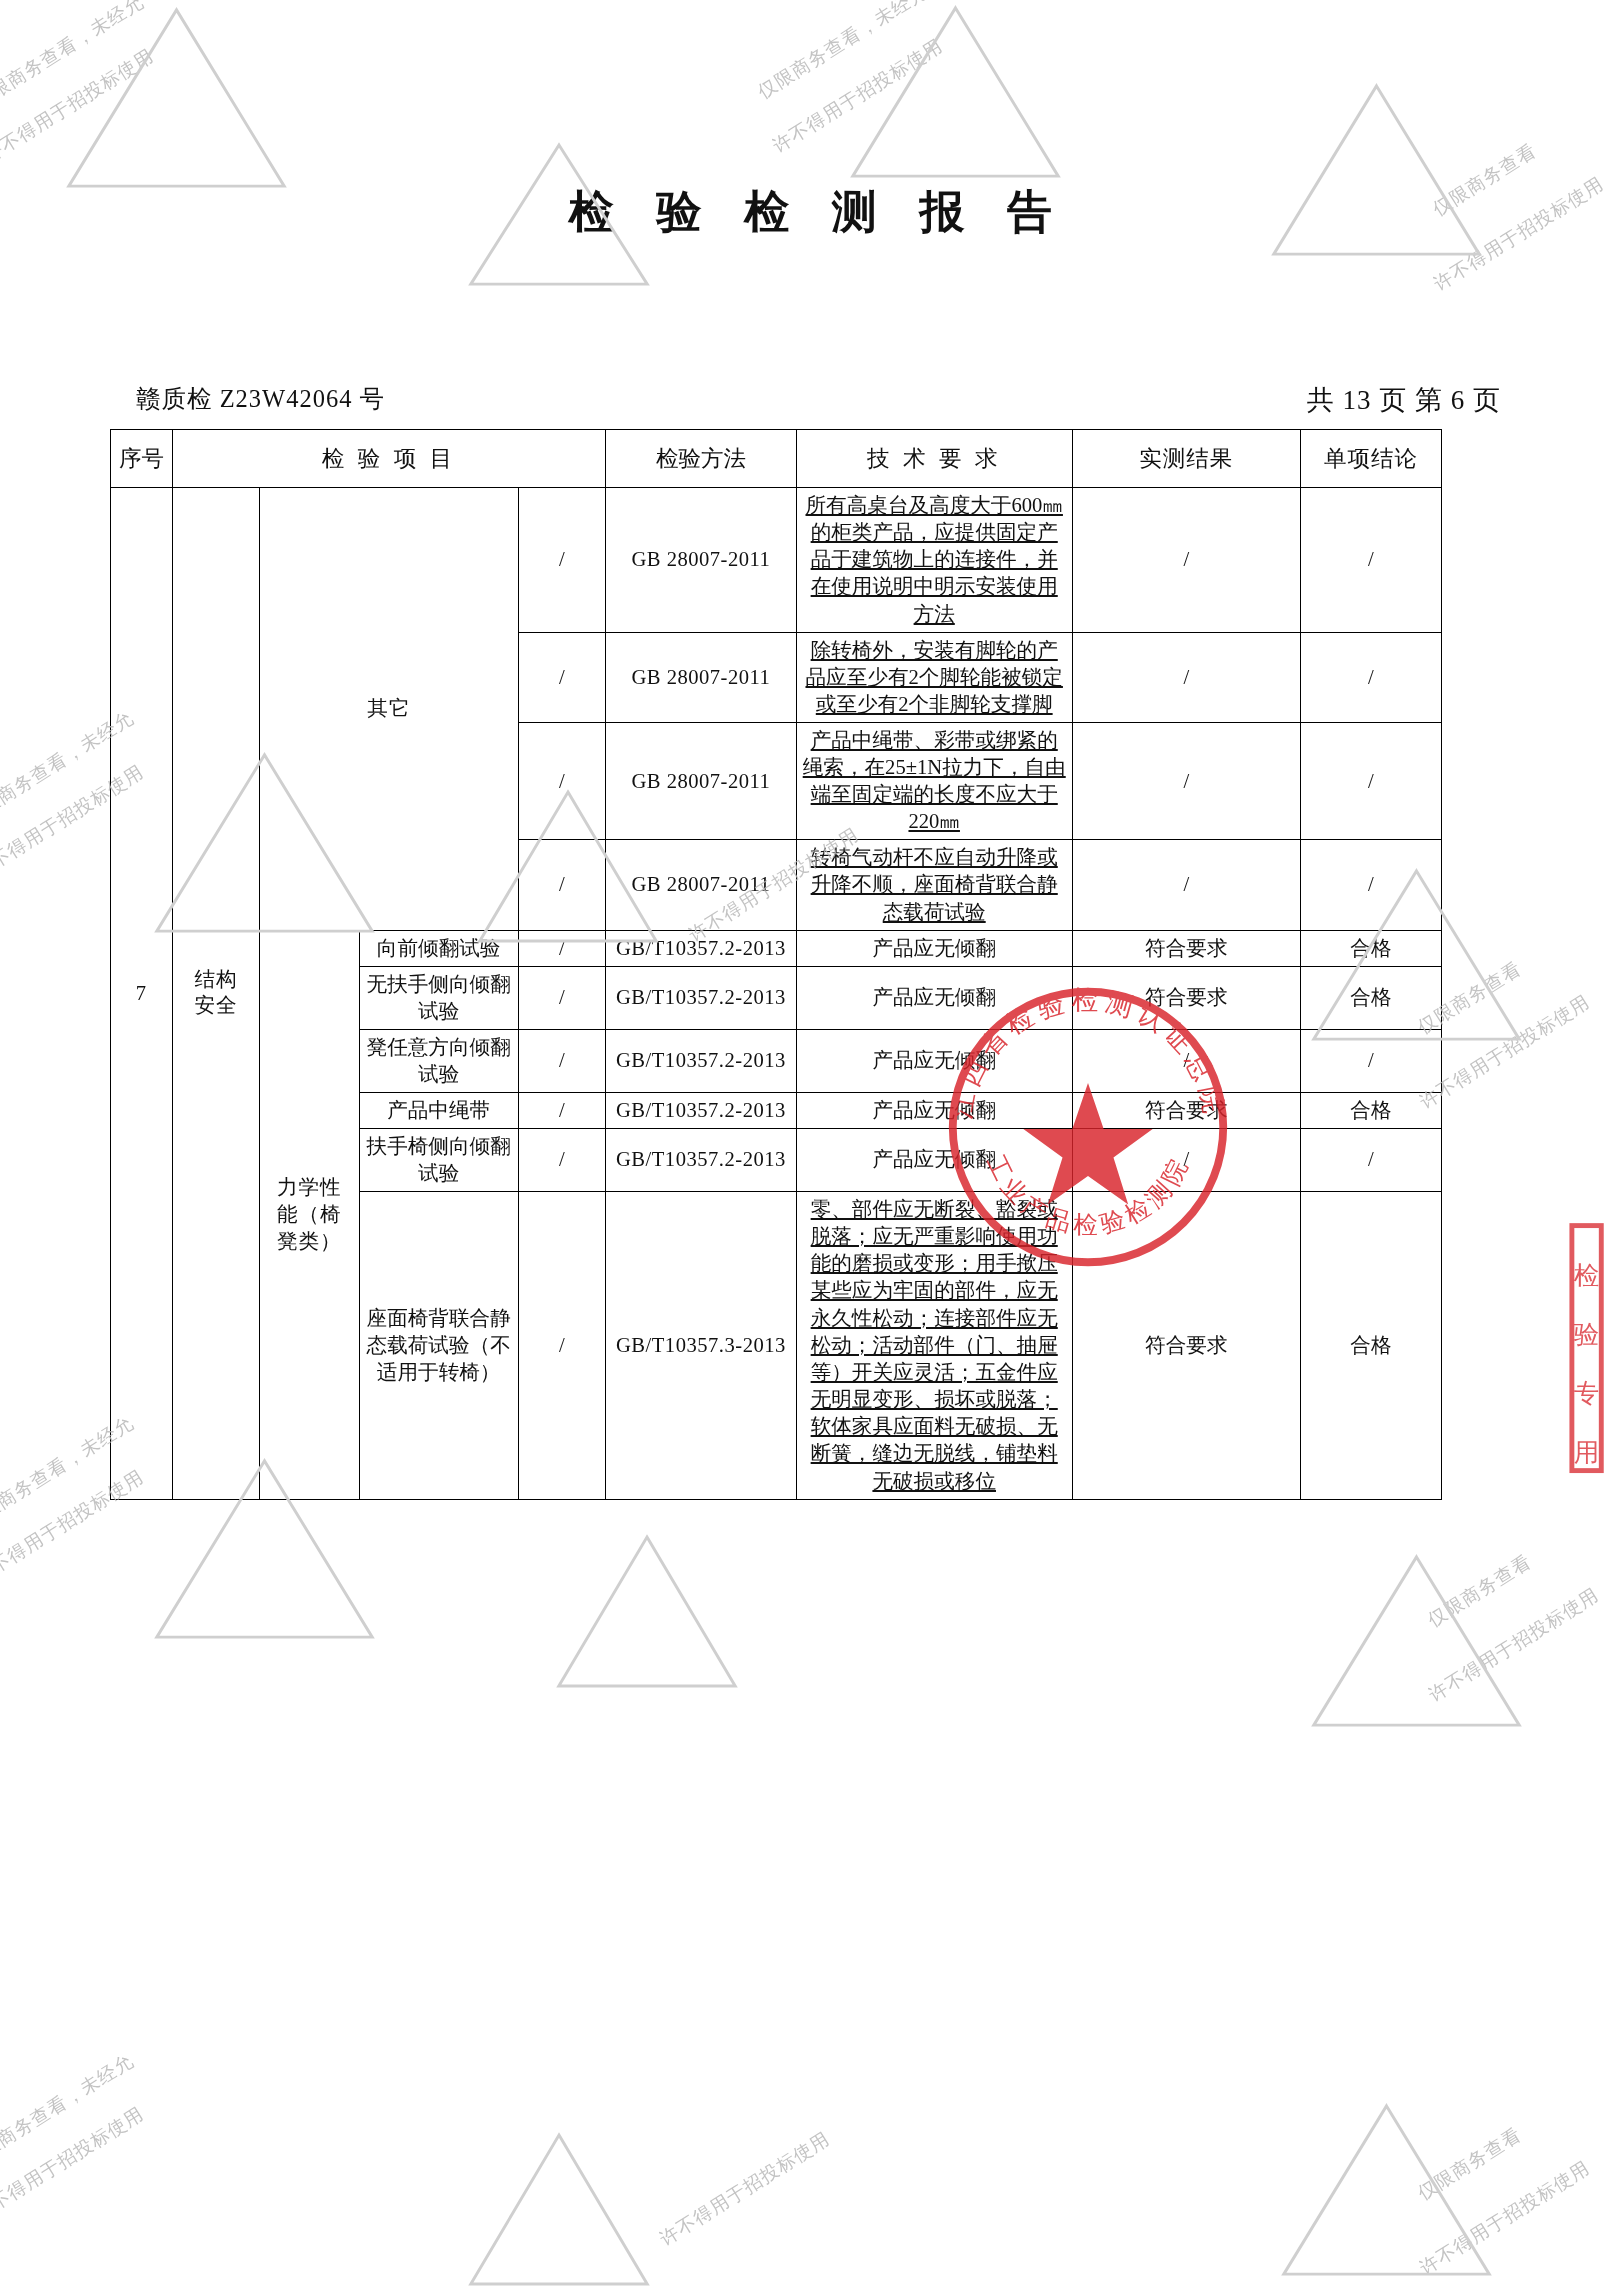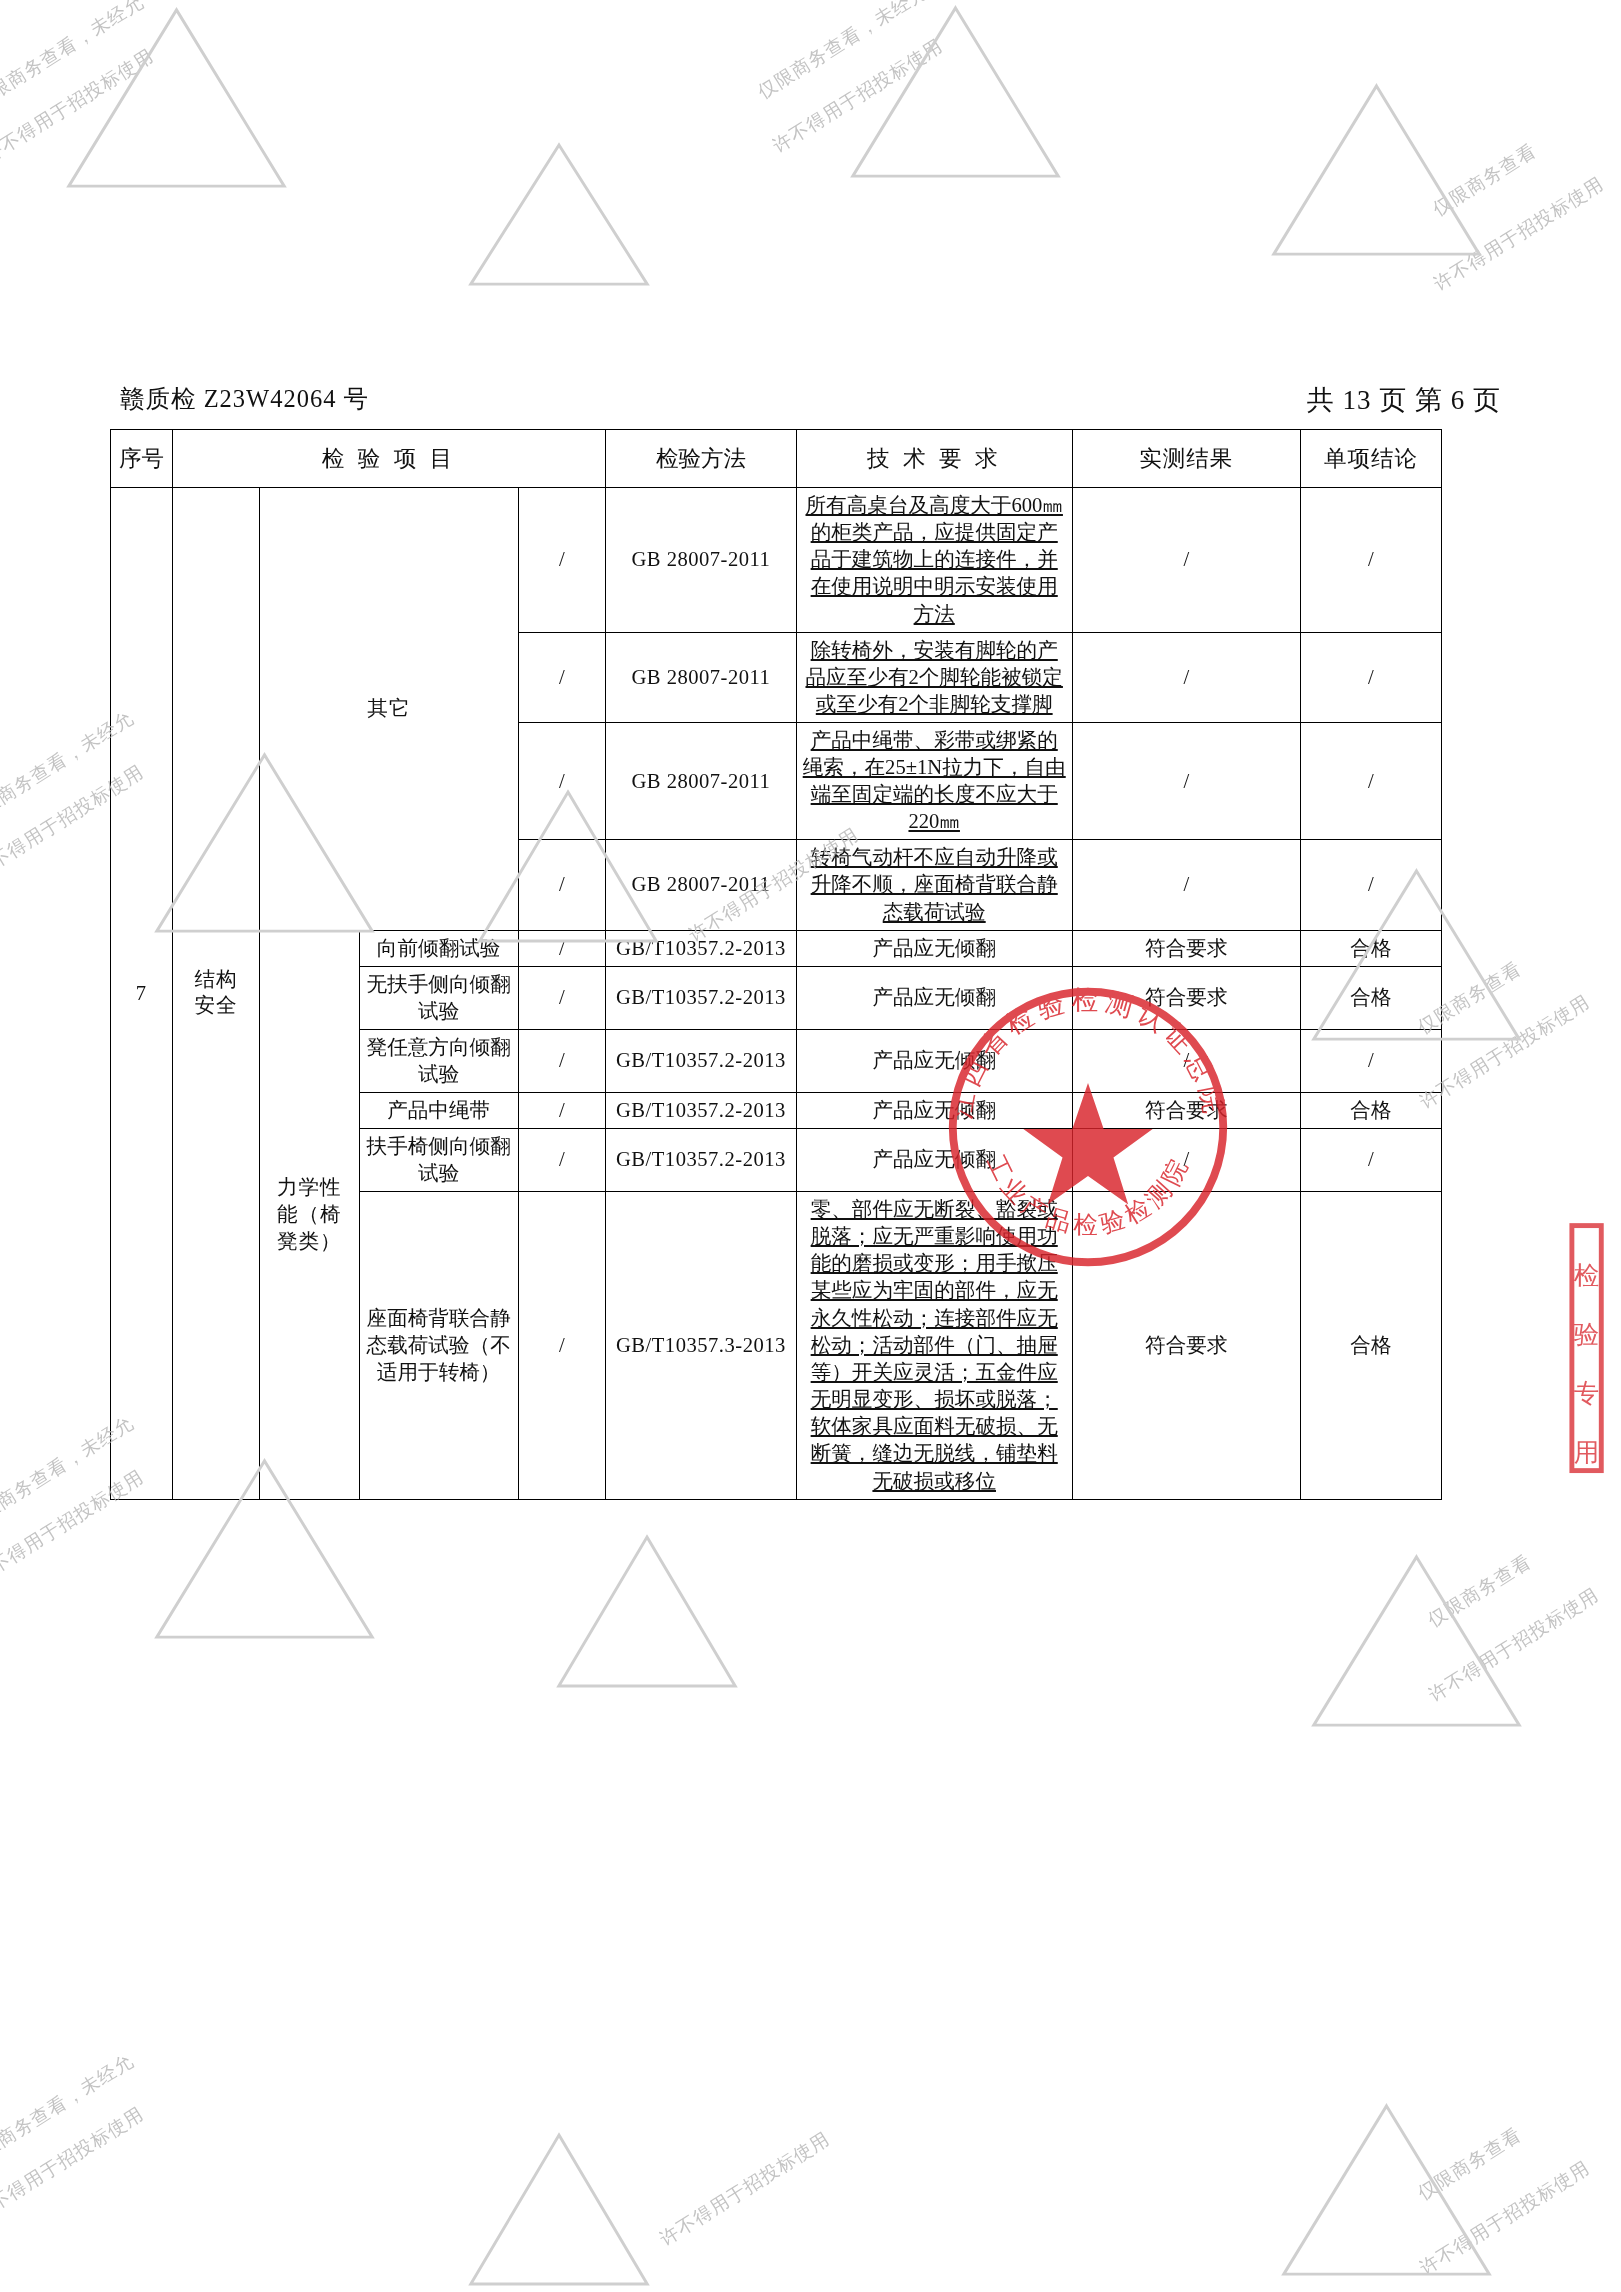--- a/index.html
+++ b/index.html
@@ -64,21 +64,21 @@
     text-align: center;
     font-family: "Liberation Serif", serif;
     font-weight: bold;
     font-size: 45px;
     letter-spacing: 15.7px;
     text-indent: 15.7px;
   }
   .report-no {
     position: absolute;
     top: 382px;
-    left: 120px;
+    left: 136px;
     font-size: 24.5px;
     letter-spacing: 1px;
   }
   .page-no {
     position: absolute;
     top: 382px;
     right: 120px;
     font-size: 27px;
     letter-spacing: 1px;
   }
@@ -257,20 +257,21 @@
     <rect x="6" y="20" width="30" height="250" fill="none" stroke="#d8232a" stroke-width="5"></rect>
     <text x="21" y="80" fill="#d8232a" font-size="26" font-family="Liberation Serif, serif" text-anchor="middle">检</text>
     <text x="21" y="140" fill="#d8232a" font-size="26" font-family="Liberation Serif, serif" text-anchor="middle">验</text>
     <text x="21" y="200" fill="#d8232a" font-size="26" font-family="Liberation Serif, serif" text-anchor="middle">专</text>
     <text x="21" y="260" fill="#d8232a" font-size="26" font-family="Liberation Serif, serif" text-anchor="middle">用</text>
   </svg>
 </div>
 
 <div id="page">
 
+  <div class="doc-title">检 验 检 测 报 告</div>
   <div class="report-no">赣质检 Z23W42064 号</div>
   <div class="page-no">共 13 页 第 6 页</div>
 
   <table class="rpt">
     <colgroup>
       <col style="width:61px">
       <col style="width:86px">
       <col style="width:98px">
       <col style="width:157px">
       <col style="width:86px">

